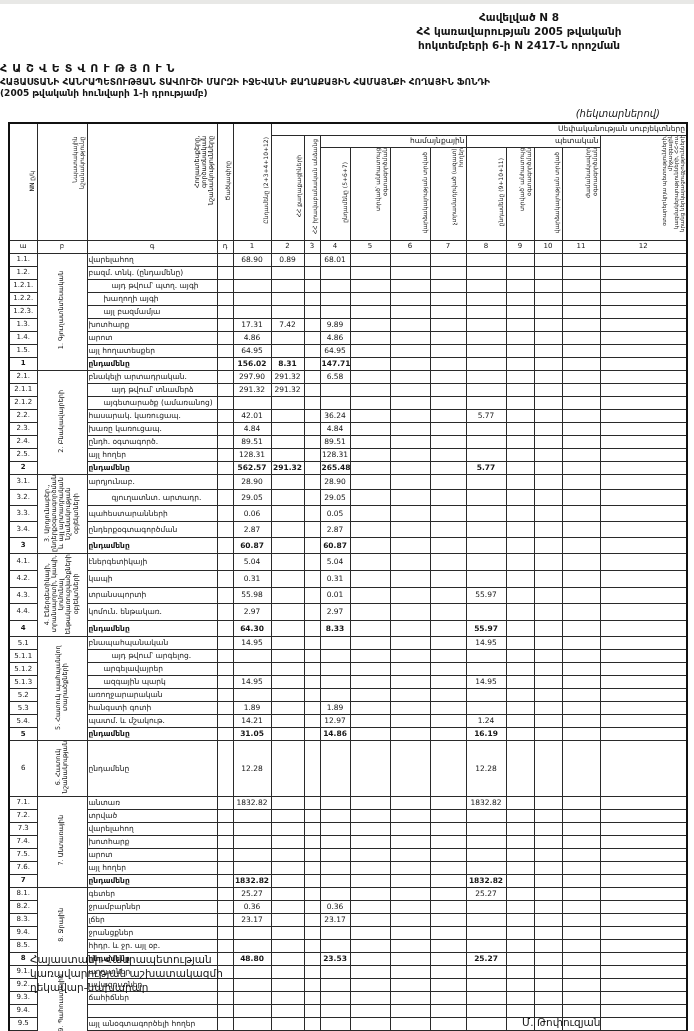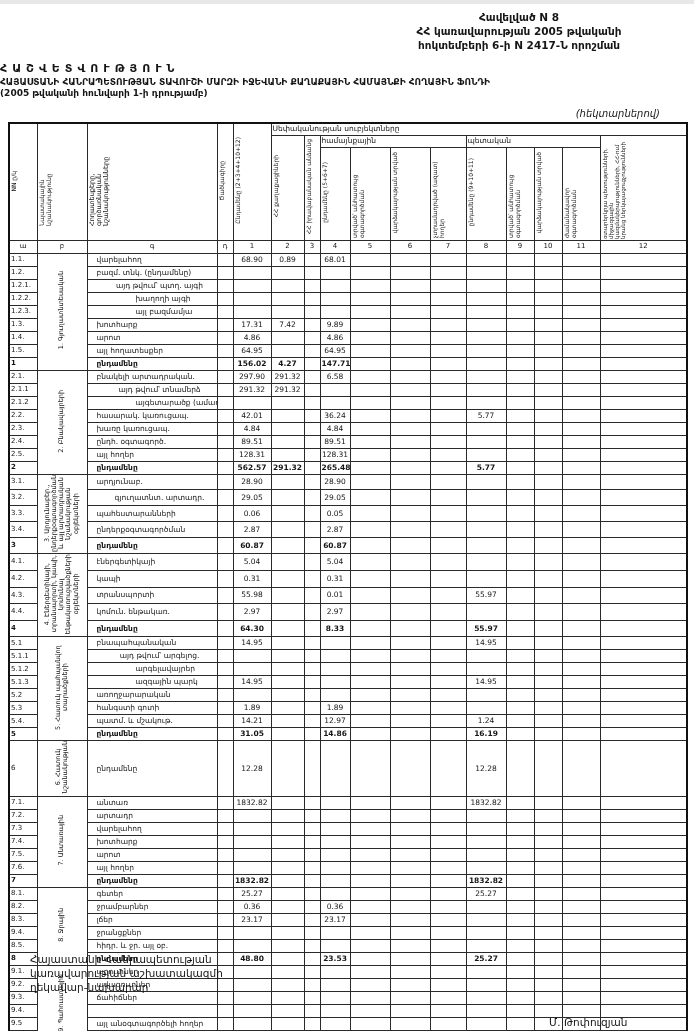--- a/index.html
+++ b/index.html
@@ -9,42 +9,42 @@
             font-size:10.5px;font-weight:bold;line-height:14px;}
   .titles{position:absolute;top:58px;left:0;width:100%;text-align:left;font-weight:bold;}
   .t1{font-size:11px;letter-spacing:5px;line-height:13px;}
   .t2{font-size:9px;line-height:11px;margin-top:2px;}
   .t3{font-size:9px;line-height:11px;}
   .t4{font-size:9px;line-height:11px;}
   .units{position:absolute;top:104px;right:34px;font-size:10px;font-style:italic;}
   table{position:absolute;top:118px;left:8px;border-collapse:collapse;table-layout:fixed;width:678px;}
   th,td{border:1px solid #2a2a2a;padding:0 1px;font-size:7.5px;overflow:hidden;
         font-weight:normal;line-height:1.05;}
-  thead th{text-align:left;vertical-align:middle;}
+  thead th{text-align:right;vertical-align:middle;}
   .hdr-band{font-size:7px;height:12px;}
   .rot{height:92px;}
   .rot span{writing-mode:vertical-rl;transform:rotate(180deg);display:inline-block;
             max-height:90px;font-size:6px;line-height:1.1;white-space:normal;}
   .rot2 span{max-height:104px;}
   .letters td{height:12px;text-align:center;font-size:7px;}
   tbody td{height:12px;white-space:nowrap;}
-  tbody td.num{font-size:7px;}
-  tbody td.lbl{text-align:left;padding-left:9px;}
-  tbody td.lbl.i1{padding-left:16px;text-align:center;}
-  tbody td.lbl.i2{padding-left:48px;}
+  tbody td.num{text-align:center;font-size:7px;}
+  tbody td.lbl{text-align:left;padding-left:1px;}
+  tbody td.lbl.i1{padding-left:24px;}
+  tbody td.lbl.i2{padding-left:16px;}
   tbody td.val{text-align:center;font-size:7.5px;}
   tbody td.own{text-align:center;vertical-align:middle;}
   tbody td.own span{writing-mode:vertical-rl;transform:rotate(180deg);display:inline-block;
                     font-size:6.5px;line-height:1.1;max-height:120px;white-space:normal;}
   tr.sum td{font-weight:bold;border-top:1.5px solid #111;}
   tr.gstart td{border-top:1.5px solid #111;}
   tr.tall td{height:38px;}
   table{border:2px solid #111;}
   .sig{position:absolute;left:30px;top:948px;font-size:10.5px;line-height:14px;}
-  .sig-name{position:absolute;left:549px;top:1012px;font-size:10.5px;}
+  .sig-name{position:absolute;left:522px;top:1012px;font-size:10.5px;}
 </style>
 </head>
 <body>
 
 <div class="page">
 
   <div class="appendix">
     <div>Հավելված N 8</div>
     <div>ՀՀ կառավարության 2005 թվականի</div>
     <div>հոկտեմբերի 6-ի N 2417-Ն որոշման</div>
@@ -258,21 +258,21 @@
           <td class="val"></td>
           <td class="val"></td>
           <td class="val"></td>
           <td class="val"></td>
         </tr>
         <tr class="sum">
           <td class="num">1</td>
           <td class="lbl">ընդամենը</td>
           <td class="val"></td>
           <td class="val">156.02</td>
-          <td class="val">4.27</td>
+          <td class="val">8.31</td>
           <td class="val"></td>
           <td class="val">147.71</td>
           <td class="val"></td>
           <td class="val"></td>
           <td class="val"></td>
           <td class="val"></td>
           <td class="val"></td>
           <td class="val"></td>
           <td class="val"></td>
           <td class="val"></td>
@@ -754,21 +754,21 @@
           <td class="val"></td>
           <td class="val"></td>
           <td class="val">1832.82</td>
           <td class="val"></td>
           <td class="val"></td>
           <td class="val"></td>
           <td class="val"></td>
         </tr>
         <tr>
           <td class="num">7.2.</td>
-          <td class="lbl">արտադր</td>
+          <td class="lbl">տրված</td>
           <td class="val"></td>
           <td class="val"></td>
           <td class="val"></td>
           <td class="val"></td>
           <td class="val"></td>
           <td class="val"></td>
           <td class="val"></td>
           <td class="val"></td>
           <td class="val"></td>
           <td class="val"></td>

